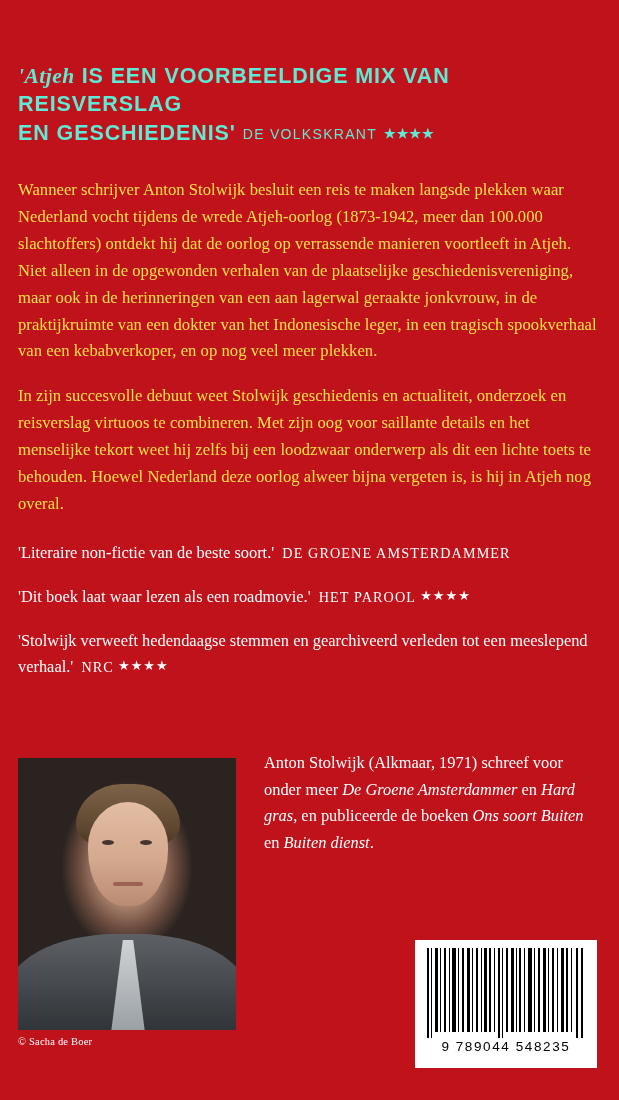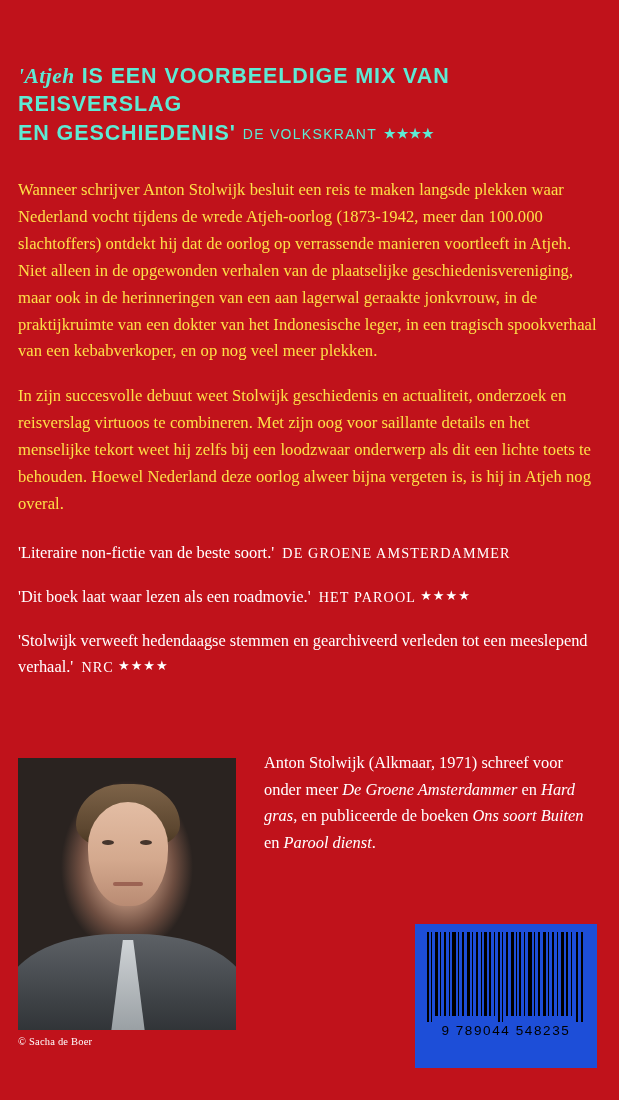--- a/index.html
+++ b/index.html
@@ -177,22 +177,22 @@
     line-height: 1.62;
   }
   .author-text i { font-style: italic; }
 
   
   .barcode-box {
     position: absolute;
     right: 22px;
     bottom: 32px;
     width: 182px;
-    height: 144px;
-    background: #1d4ed8;
+    height: 128px;
+    background: #ffffff;
     padding: 8px 10px 4px 10px;
     box-sizing: border-box;
   }
   .bars {
     height: 90px;
     width: 100%;
     display: block;
   }
   .barcode-number {
     font-family: "Liberation Sans", sans-serif;
@@ -247,21 +247,21 @@
         <div class="eye-l"></div>
         <div class="eye-r"></div>
         <div class="mouth"></div>
         <div class="shoulders"></div>
         <div class="shirt"></div>
       </div>
       <div class="photo-credit">© Sacha de Boer</div>
     </div>
 
     <div class="author-text">
-      <span>Anton Stolwijk (Alkmaar, 1971) schreef voor onder meer </span><i>De Groene Amsterdammer</i><span> en </span><i>Hard gras</i><span>, en publiceerde de boeken </span><i>Ons soort Buiten</i><span> en </span><i>Parool dienst</i><span>.</span>
+      <span>Anton Stolwijk (Alkmaar, 1971) schreef voor onder meer </span><i>De Groene Amsterdammer</i><span> en </span><i>Hard gras</i><span>, en publiceerde de boeken </span><i>Ons soort Buiten</i><span> en </span><i>Buiten dienst</i><span>.</span>
     </div>
   </div>
 
   <div class="barcode-box">
     <svg class="bars" viewBox="0 0 162 90" preserveAspectRatio="none">
       <g fill="#000000">
         <rect x="2" y="0" width="2" height="90"></rect>
         <rect x="6" y="0" width="1" height="90"></rect>
         <rect x="10" y="0" width="3" height="84"></rect>
         <rect x="15" y="0" width="1" height="84"></rect>

